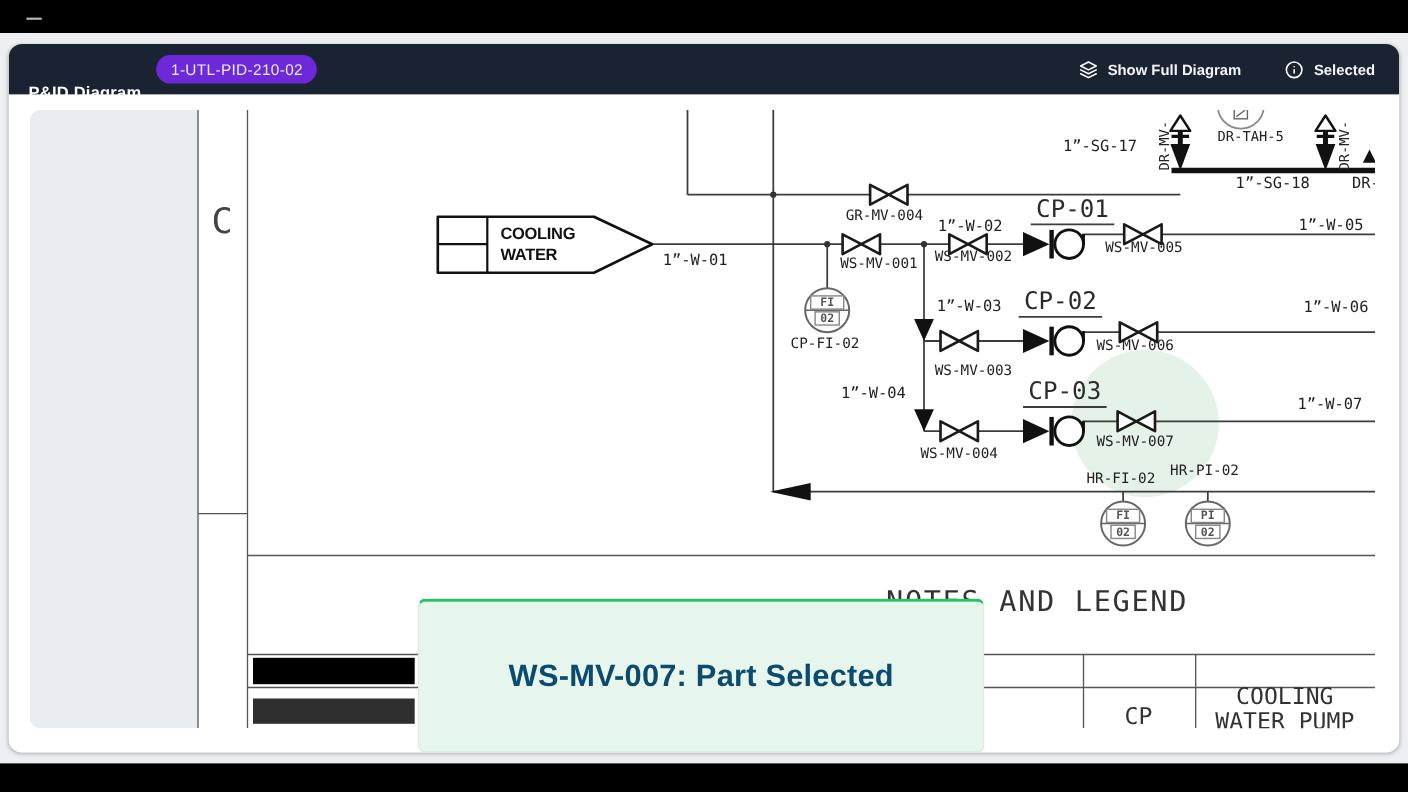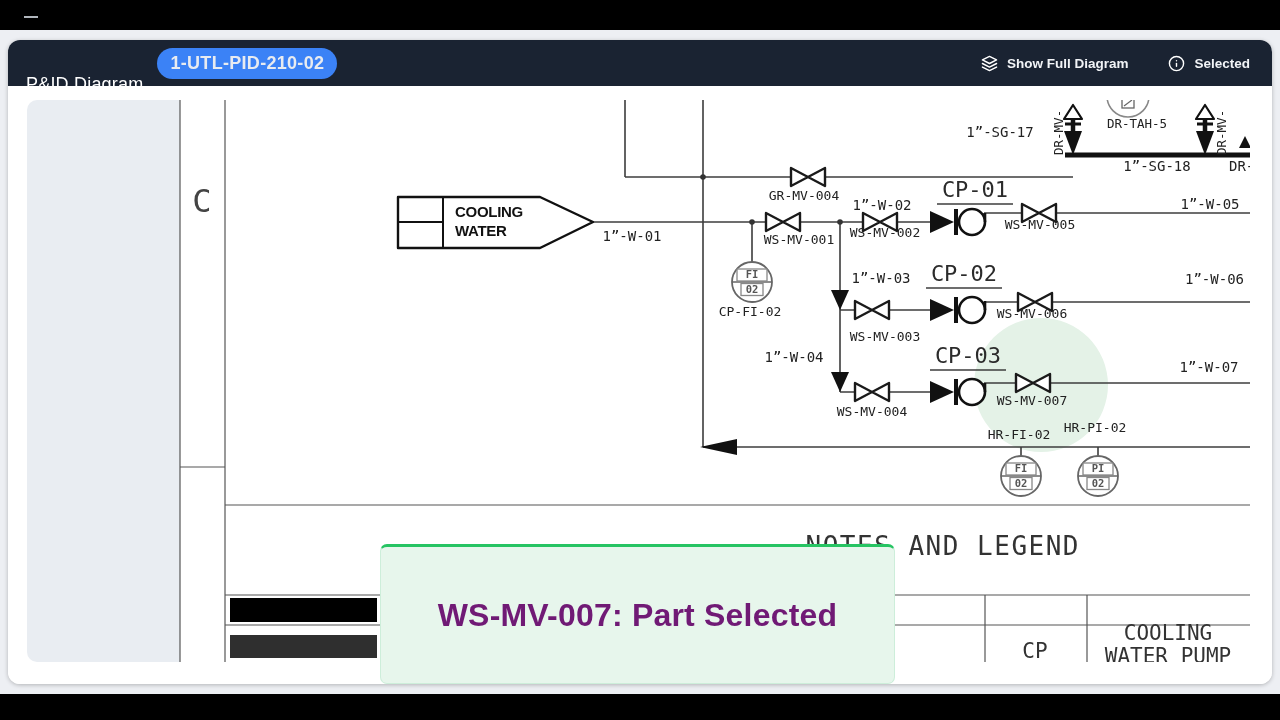--- a/index.html
+++ b/index.html
@@ -6,34 +6,34 @@
   .stage{position:relative;width:1280px;height:720px;overflow:hidden;background:#edeff3;
          font-family:"Liberation Sans",sans-serif;}
   .letterbox{position:absolute;left:0;width:1280px;background:#000;}
   .letterbox.top{top:0;height:30px;}
   .letterbox.bottom{top:694px;height:26px;}
   .artifact{position:absolute;left:24px;top:16px;width:14px;height:2px;background:#cfd6dd;opacity:.85;}
   .card{position:absolute;left:8px;top:40px;width:1264px;height:644px;background:#fff;
         border-radius:12px;overflow:hidden;box-shadow:0 1px 4px rgba(0,0,0,.25);}
   .appbar{position:absolute;left:0;top:0;width:100%;height:46px;background:#1a2332;
           display:flex;align-items:center;padding:0 18px;box-sizing:border-box;gap:14px;}
-  .appbar .title{color:#fff;font-size:18px;font-weight:normal;letter-spacing:.2px;margin-top:42px;}
-  .badge{background:#3b82f6;color:#e8ebf0;font-size:18px;font-weight:bold;
+  .appbar .title{color:#fff;font-size:15px;font-weight:bold;letter-spacing:.2px;margin-top:42px;}
+  .badge{background:#6d28d9;color:#e8ebf0;font-size:14px;font-weight:normal;
          padding:5px 13px;border-radius:999px;letter-spacing:.3px;}
   .appbar .spacer{flex:1;}
   .hbtn{display:flex;align-items:center;gap:9px;color:#f2f4f7;font-size:13.5px;font-weight:700;
         background:none;border:none;cursor:pointer;padding:6px 4px;font-family:inherit;}
   .hbtn svg{width:17px;height:17px;stroke:#fff;fill:none;stroke-width:2;stroke-linecap:round;stroke-linejoin:round;}
   .hbtn + .hbtn{margin-left:18px;}
   .viewer{position:absolute;left:0;top:46px;width:100%;height:598px;background:#fff;}
   .diagram-svg{position:absolute;left:19px;top:14px;width:1223px;height:562px;}
   .toast{position:absolute;left:372px;top:458px;width:515px;height:140px;background:#e7f6ec;
          border:1px solid #cdeeda;border-top:3px solid #27c463;border-radius:7px;
          display:flex;align-items:center;justify-content:center;box-sizing:border-box;}
-  .toast .msg{color:#701a75;font-size:32px;font-weight:bold;letter-spacing:.2px;}
+  .toast .msg{color:#0c4a6e;font-size:28px;font-weight:bold;letter-spacing:.2px;}
   
   .pline{stroke:#3c3c3c;stroke-width:1.6;fill:none;}
   .bline{stroke:#555;stroke-width:1.2;fill:none;}
   .heavy{stroke:#111;stroke-width:5;fill:none;}
   .cad{font-family:"DejaVu Sans Mono",monospace;fill:#222;}
   .cad13{font-size:13px;} .cad14{font-size:14px;} .cad12{font-size:12.5px;}
   .cadtitle{font-size:22px;fill:#2b2b2b;}
   .cadbig{font-size:26px;fill:#333;letter-spacing:1.5px;}
   .cadleg{font-size:21px;fill:#333;}
   .zoneletter{font-size:32px;fill:#444;}

